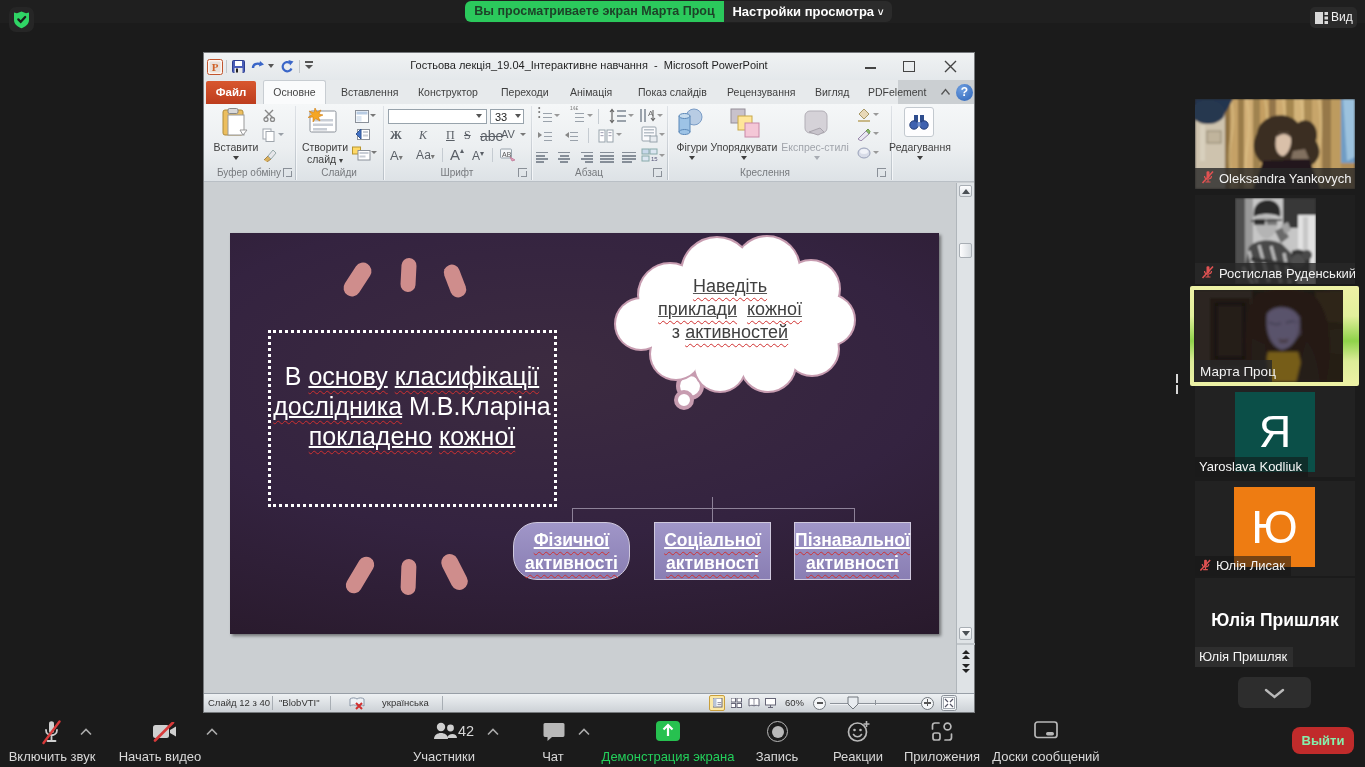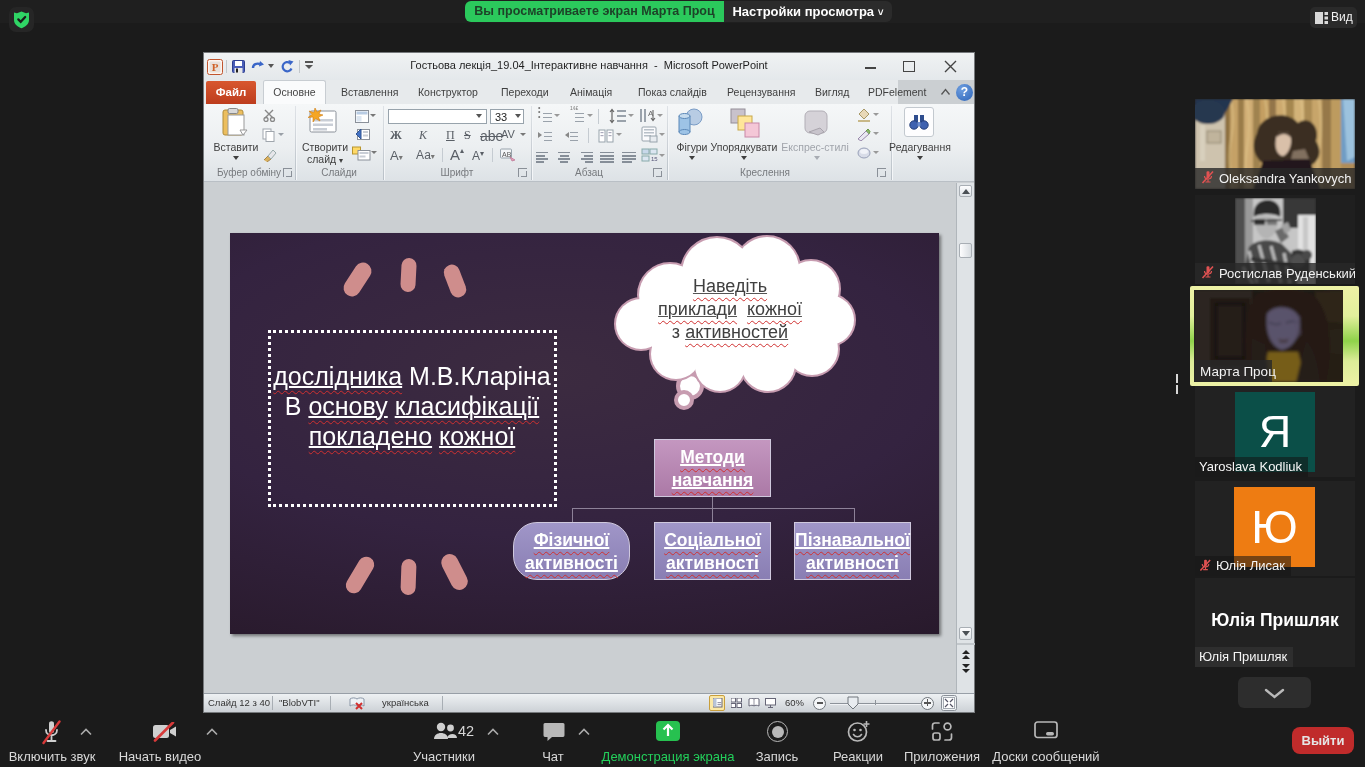--- a/index.html
+++ b/index.html
@@ -47,21 +47,21 @@
 .cbox { top:289px; width:117px; height:58px; background:linear-gradient(#a096c8,#897eb3); font-size:17.5px; line-height:23px; padding-top:6px; }
 .conn { position:absolute; background:#8d8198; }
 
 #cloudtext { position:absolute; left:380px; top:42px; width:240px; text-align:center; font-size:18px; color:#404040; line-height:23px; z-index:5;}
 #cloudtext u.w { text-decoration-color:#555; text-decoration-thickness:1px; }
 
 .tile { position:absolute; left:1195px; width:160px; background:#222222; overflow:hidden; }
 .nlabel { position:absolute; left:0px; bottom:0px; background:rgba(20,20,20,.55); color:#f5f5f5; font-size:13px; padding:2px 6px 3px 4px; white-space:nowrap; display:flex; align-items:center; gap:4px;}
 
 .bt { position:absolute; color:#d8d8d8; font-size:13px; text-align:center; white-space:nowrap; width:140px; }
-#exitbtn { left:1292px; top:727px; width:62px; height:27px; background:#c02b2b; border-radius:8px; color:#e5e5e5; font-weight:bold; font-size:13px; text-align:center; line-height:27px; }
+#exitbtn { left:1292px; top:727px; width:62px; height:27px; background:#c02b2b; border-radius:8px; color:#86efac; font-weight:bold; font-size:13px; text-align:center; line-height:27px; }
 </style></head>
 <body>
 <div id="stage">
   <div id="topbar" class="abs"></div>
   <div id="shield" class="abs">
     <svg width="25" height="25" viewBox="0 0 25 25">
         <path d="M12.5 4.5 L17 6.2 L20 5.5 L20 13 C20 17.5 16 20 12.5 21.2 C9 20 5 17.5 5 13 L5 5.5 L8 6.2 Z" fill="#2fd565"></path>
         <path d="M9.3 12.4 L11.7 14.8 L16.2 10.0" stroke="#1b1b1b" stroke-width="2.2" fill="none" stroke-linecap="round"></path>
       </svg>
   </div>
@@ -436,22 +436,22 @@
 
       <div class="blob" style="left:119px;top:28px;width:17px;height:37px;transform:rotate(33deg);"></div>
       <div class="blob" style="left:171px;top:25px;width:15px;height:34px;transform:rotate(3deg);"></div>
       <div class="blob" style="left:217px;top:31px;width:16px;height:34px;transform:rotate(-21deg);"></div>
       <div class="blob" style="left:122px;top:322px;width:16px;height:40px;transform:rotate(31deg);"></div>
       <div class="blob" style="left:171px;top:326px;width:15px;height:36px;transform:rotate(2deg);"></div>
       <div class="blob" style="left:216px;top:320px;width:17px;height:38px;transform:rotate(-27deg);"></div>
 
       <div id="dotbox" class="abs"></div>
       <div class="slidetext" style="left:12px;top:128px;">
+        <span class="mainline">В <u class="w"><span class="sq">основу</span></u> <u class="w"><span class="sq">класифікації</span></u></span>
         <span class="mainline"><u class="w"><span class="sq">дослідника</span></u> М.В.Кларіна</span>
-        <span class="mainline">В <u class="w"><span class="sq">основу</span></u> <u class="w"><span class="sq">класифікації</span></u></span>
         <span class="mainline"><u class="w"><span class="sq">покладено</span></u> <u class="w"><span class="sq">кожної</span></u></span>
       </div>
 
       <svg class="abs" style="left:380px;top:0px;" width="250" height="180" viewBox="0 0 250 180">
         <g stroke="#c79cb0" stroke-width="4" fill="#ffffff">
           <circle cx="80" cy="153" r="12"></circle>
           <circle cx="74" cy="167" r="8"></circle>
           <circle cx="60" cy="62" r="31"></circle>
           <circle cx="107" cy="40" r="35"></circle>
           <circle cx="157" cy="36" r="32"></circle>
@@ -481,21 +481,20 @@
         <span class="mainline"><u class="w"><span class="sq">Наведіть</span></u></span>
         <span class="mainline"><u class="w"><span class="sq">приклади</span></u>&nbsp; <u class="w"><span class="sq">кожної</span></u></span>
         <span class="mainline">з <u class="w"><span class="sq">активностей</span></u></span>
       </div>
 
       <div class="conn" style="left:482px;top:264px;width:1px;height:11px;"></div>
       <div class="conn" style="left:342px;top:275px;width:283px;height:1px;"></div>
       <div class="conn" style="left:342px;top:275px;width:1px;height:14px;"></div>
       <div class="conn" style="left:482px;top:275px;width:1px;height:14px;"></div>
       <div class="conn" style="left:624px;top:275px;width:1px;height:14px;"></div>
-      <div class="obox" id="mbox"><u class="w"><span class="sq">Методи</span></u><br><u class="w"><span class="sq">навчання</span></u></div>
       <div class="obox cbox" style="left:283px;border-radius:24px;"><u class="w"><span class="sq">Фізичної</span></u><br><u class="w"><span class="sq">активності</span></u></div>
       <div class="obox cbox" style="left:424px;"><u class="w"><span class="sq">Соціальної</span></u><br><u class="w"><span class="sq">активності</span></u></div>
       <div class="obox cbox" style="left:564px;"><u class="w"><span class="sq">Пізнавальної</span></u><br><u class="w"><span class="sq">активності</span></u></div>
     </div>
   </div>
 
   <div class="tile" id="tile1" style="top:99px;height:90px;">
     <svg width="160" height="90" viewBox="0 0 160 90">
       <defs>
           <filter id="b1" x="-10%" y="-10%" width="120%" height="120%">

